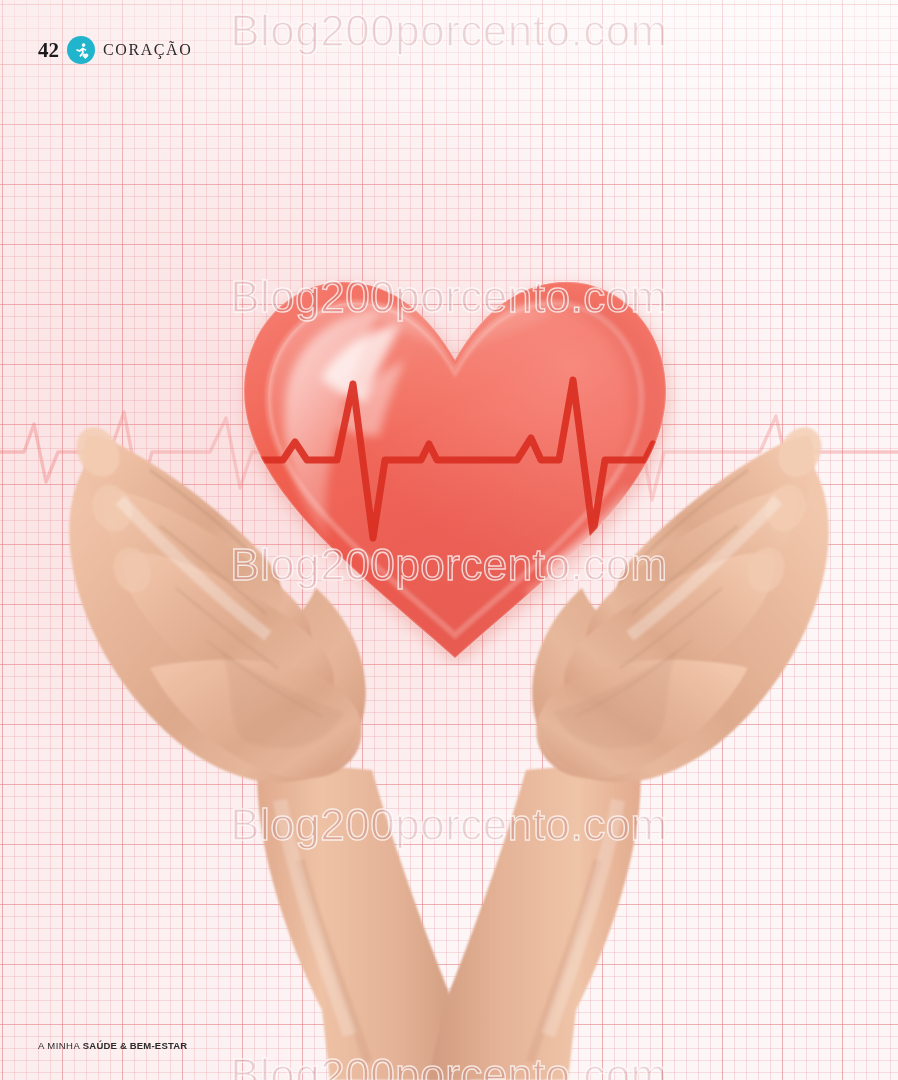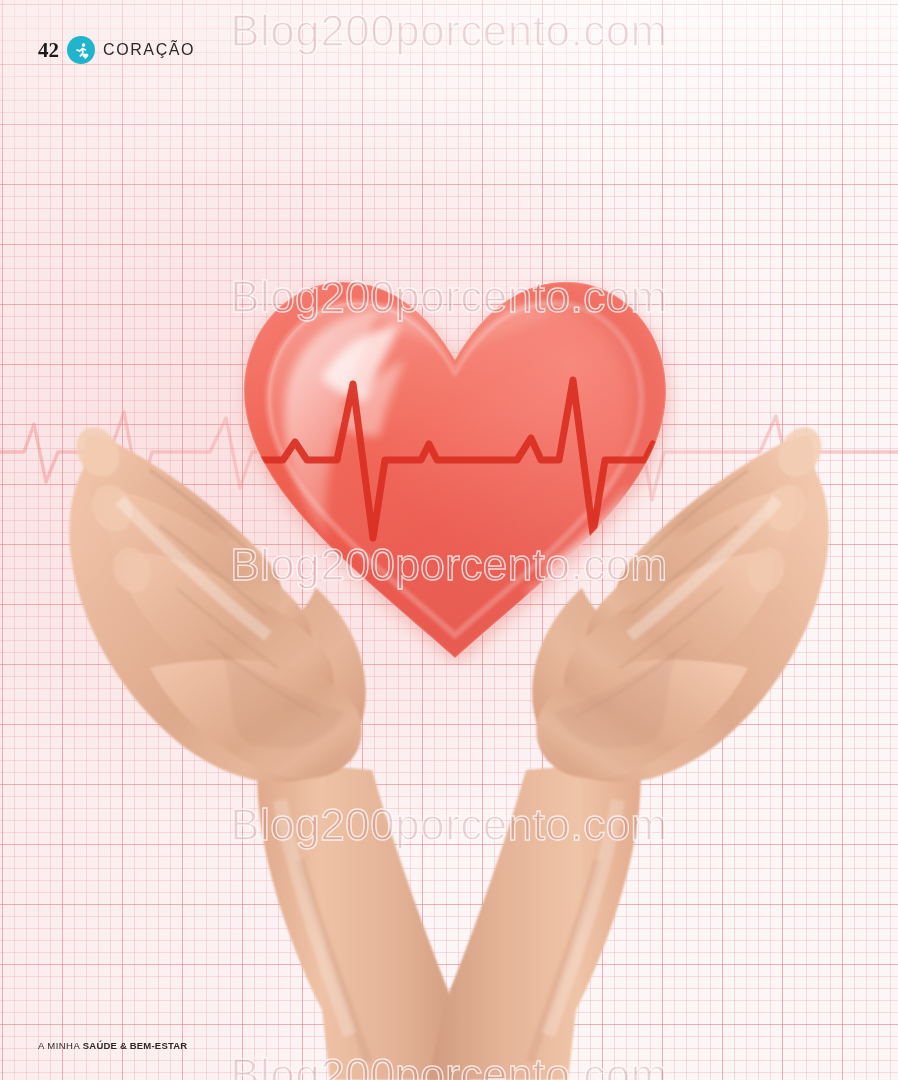--- a/index.html
+++ b/index.html
@@ -75,21 +75,21 @@
   .cat-icon {
     width: 28px; height: 28px;
     border-radius: 50%;
     background: #21b4cd;
     display: flex;
     align-items: center;
     justify-content: center;
     flex: none;
   }
   .cat-title {
-    font-family: Liberation Sans, sans-serif;
+    font-family: Liberation Serif, serif;
     font-size: 16px;
     font-weight: 300;
     color: #2a2a2a;
     letter-spacing: 1.6px;
   }
 
   
   .footer {
     position: absolute;
     left: 38px; top: 1040px;

